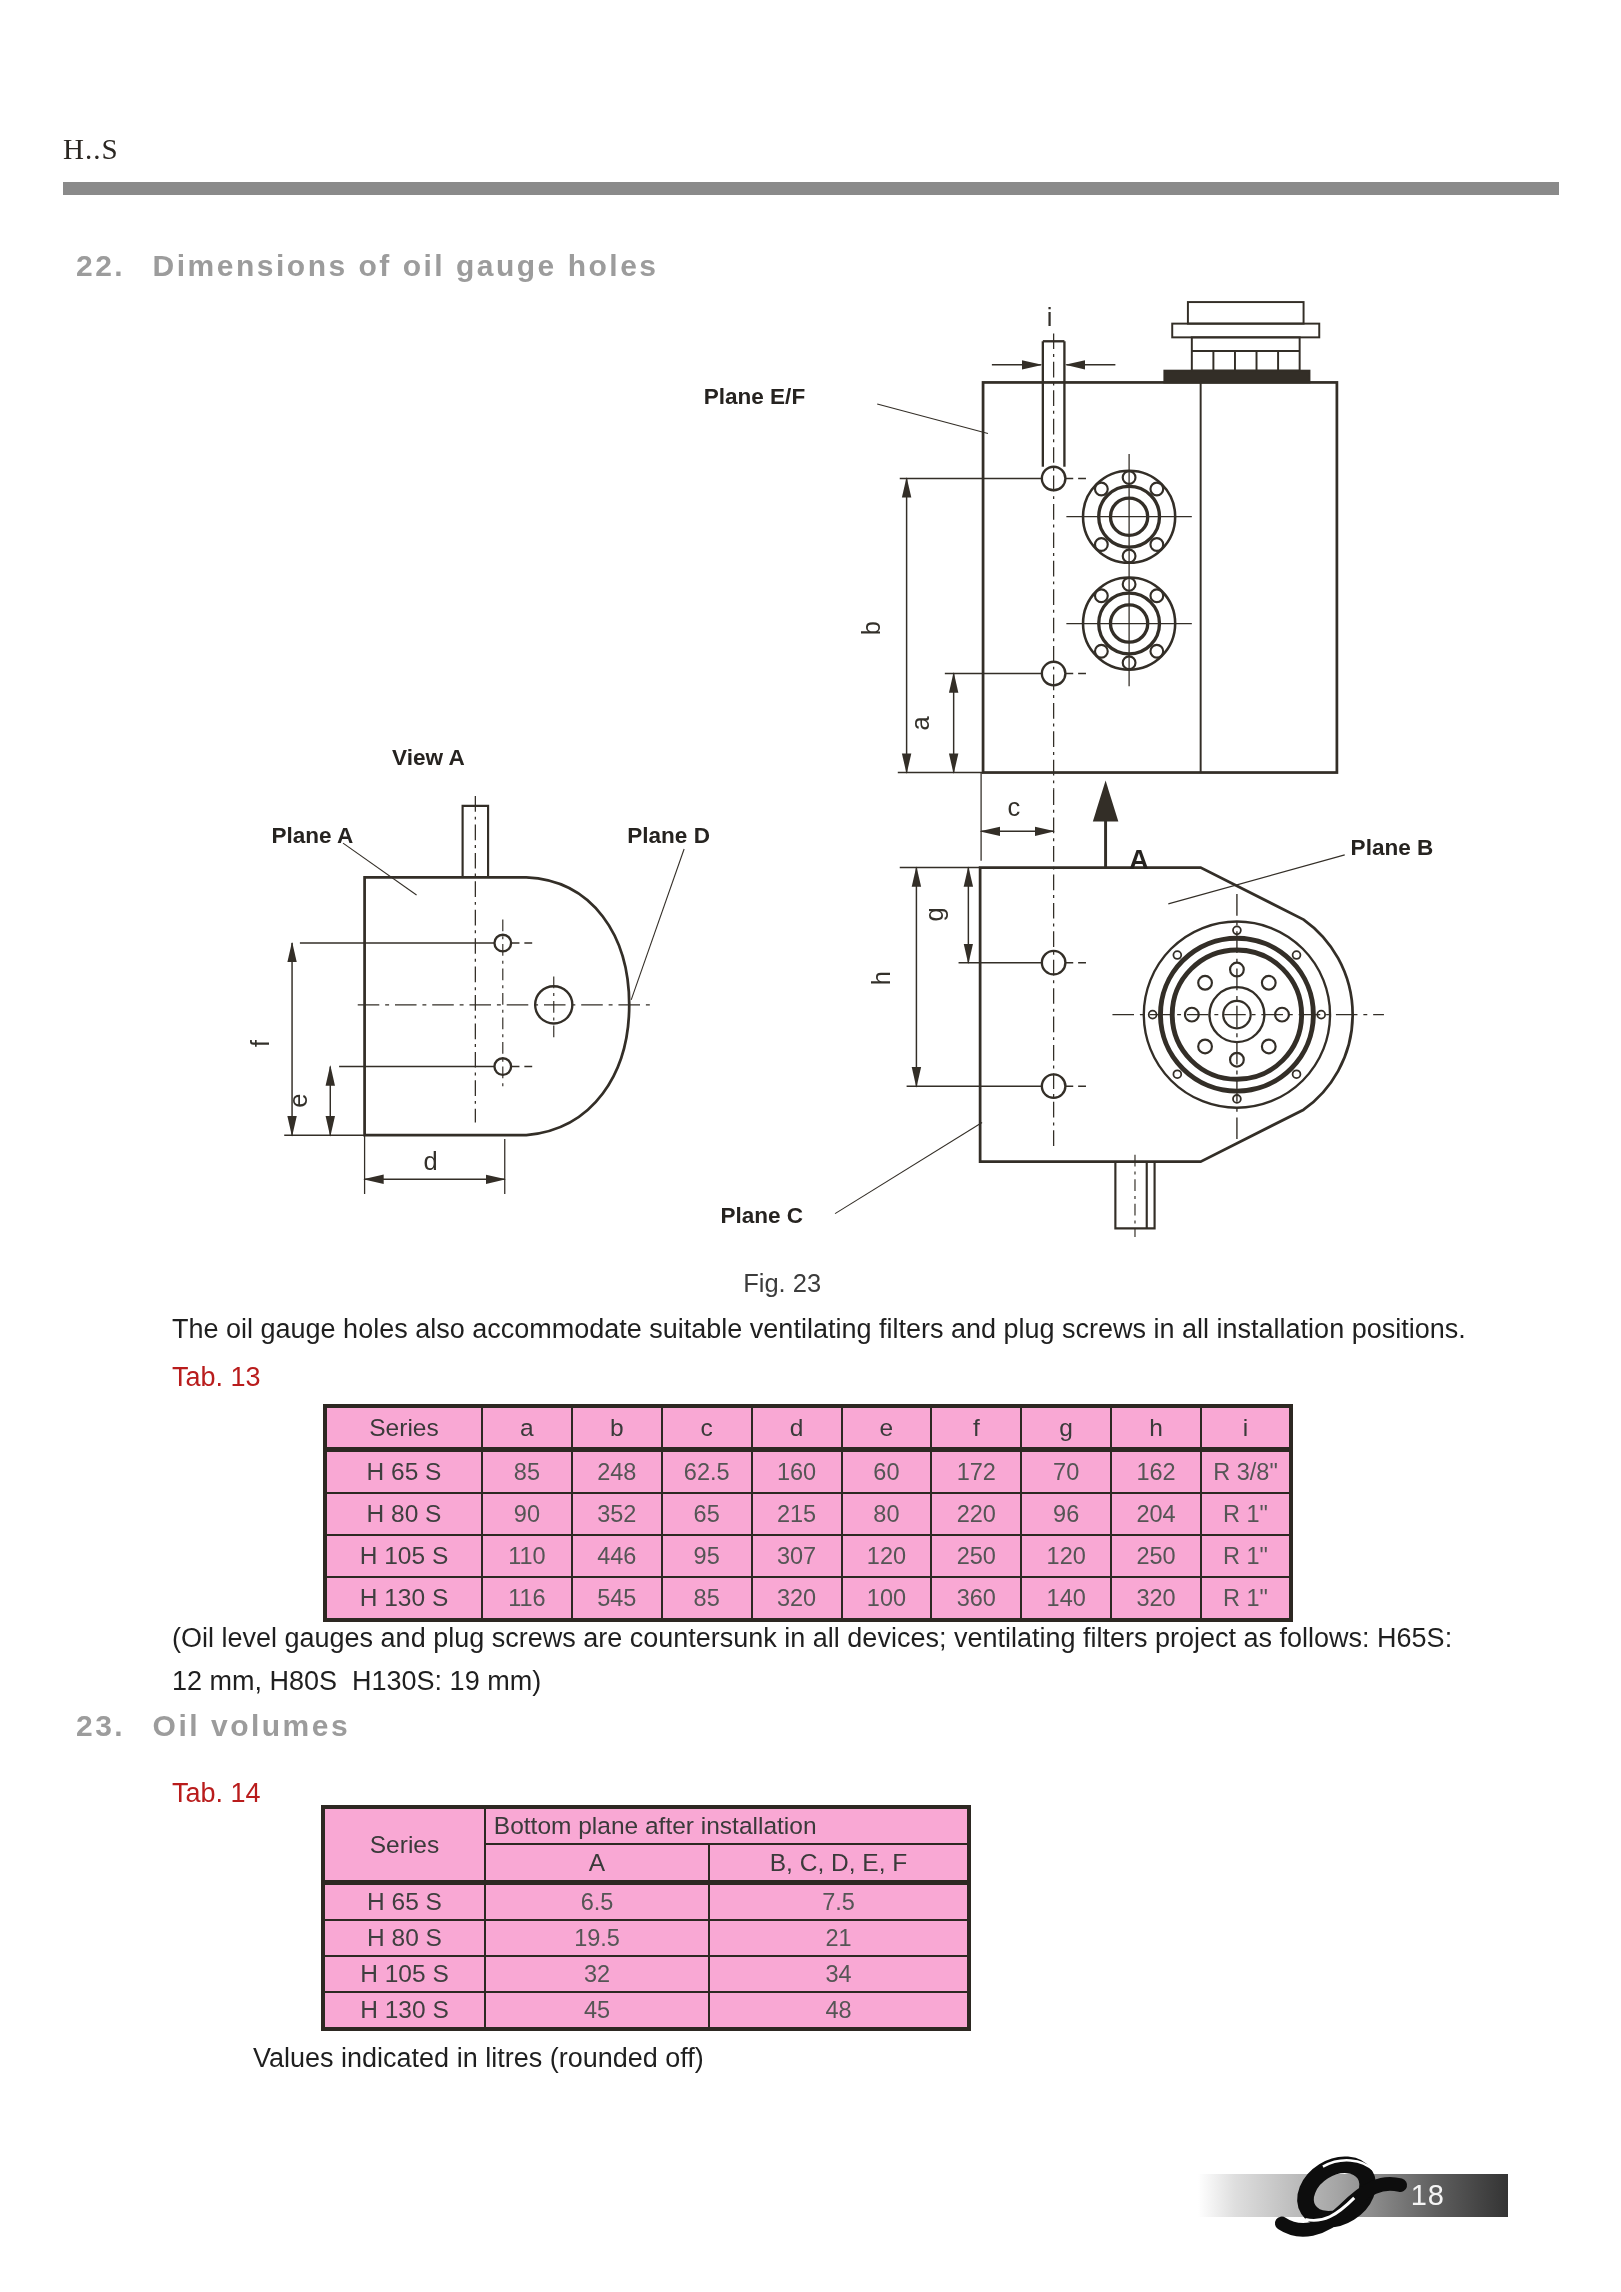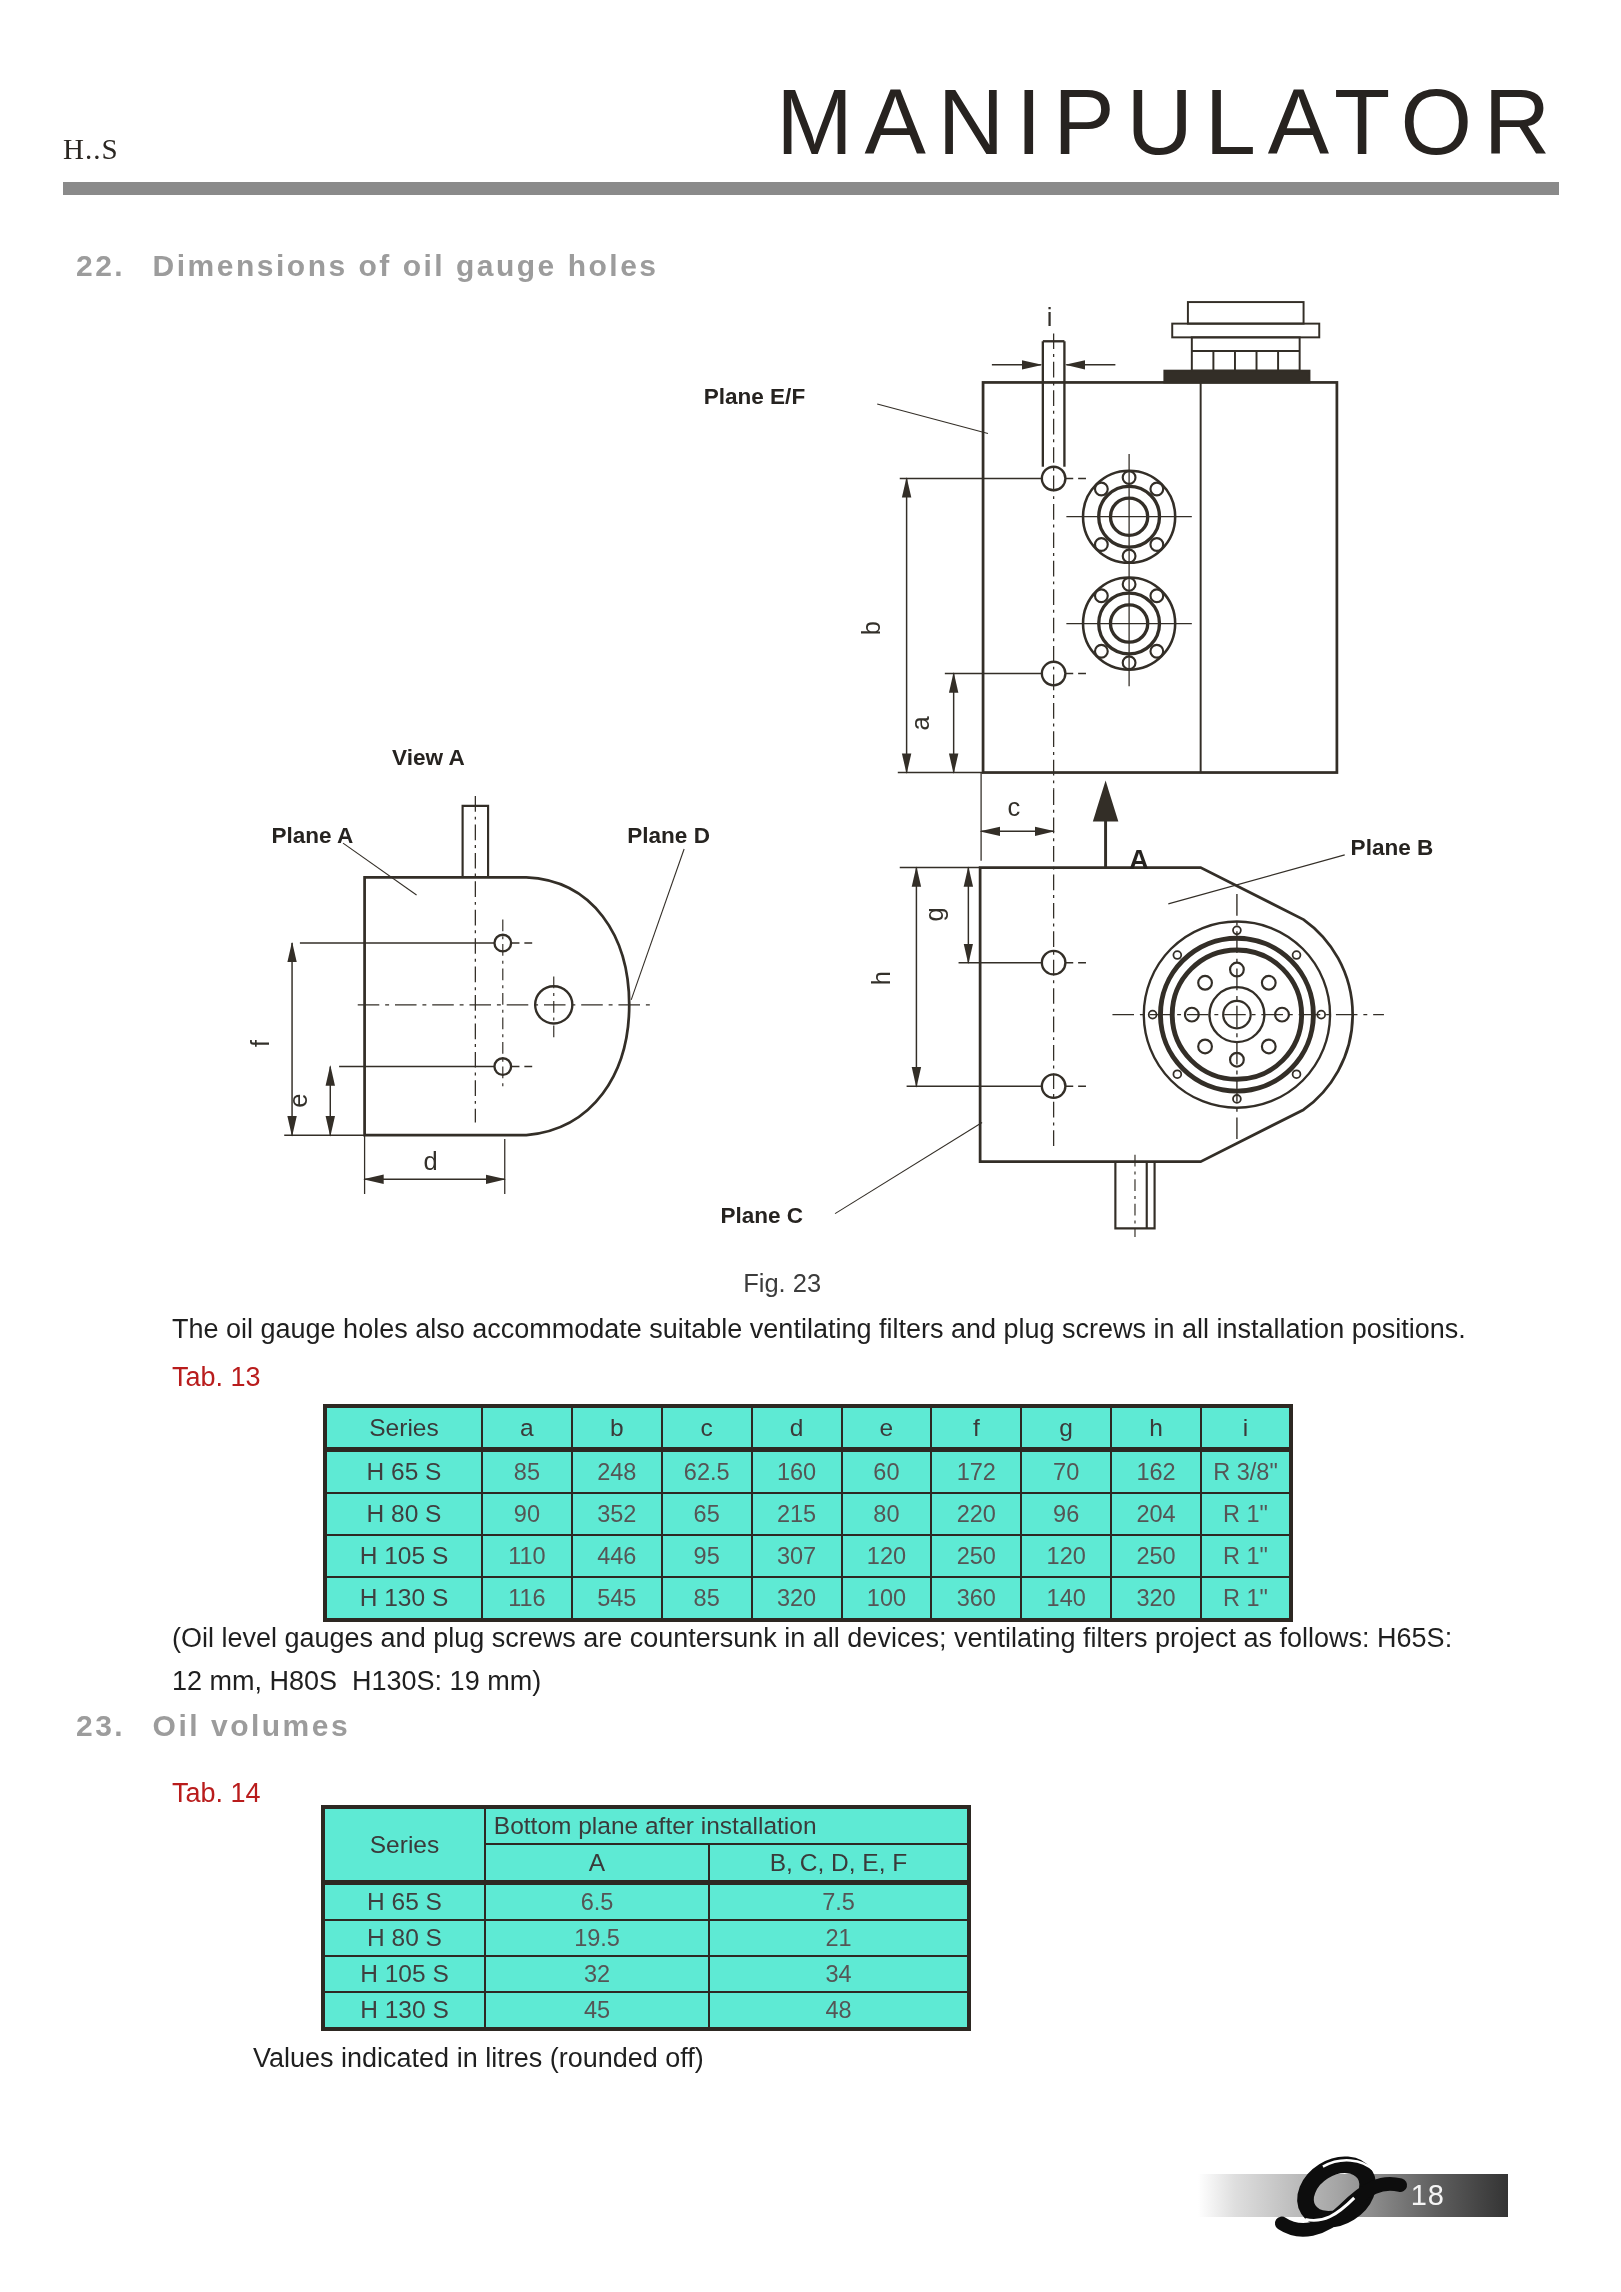--- a/index.html
+++ b/index.html
@@ -14,21 +14,21 @@
   .sec22{left:76px;top:249px;}
   .sec23{left:76px;top:1709px;}
   .para{font-size:27px;color:#1f1f1f;line-height:43px;}
   .p1{left:172px;top:1308px;width:1392px;}
   .tlabel{font-size:27px;color:#b91c1c;}
   .t13label{left:172px;top:1362px;}
   .t14label{left:172px;top:1778px;}
   .note{left:172px;top:1617px;width:1402px;white-space:pre-wrap;}
   .footnote{left:253px;top:2037px;}
   table.dtable{position:absolute;border-collapse:collapse;table-layout:fixed;
-               font-family:"Liberation Sans",sans-serif;background:#5eead4;}
+               font-family:"Liberation Sans",sans-serif;background:#f9a8d4;}
   table.dtable th,table.dtable td{border:2.9px solid #2d2822;text-align:center;padding:0;}
   table.dtable{border:4.9px solid #2d2822;}
   table.t13{left:323px;top:1404px;width:970px;}
   table.t13 th{height:39px;font-size:24.5px;font-weight:400;color:#3a3a3a;border-bottom-width:5.9px;}
   table.t13 td{height:40px;font-size:23.5px;color:#555;}
   table.t13 td.series, table.t14 td.series{color:#3f3f3f;font-size:24.5px;}
   table.t13 col.cser{width:157px;}
   table.t14{left:321px;top:1805px;width:646px;}
   table.t14 th{font-weight:400;color:#3a3a3a;font-size:24.5px;}
   table.t14 .r1{height:37px;}
@@ -46,21 +46,20 @@
   .lbl{font-weight:bold;font-size:23px;fill:#262320;}
   .dim{font-size:26px;fill:#33302a;}
   .cap{font-size:26px;fill:#3c3c3c;}
 </style>
 </head>
 <body>
 
 <div class="page">
 
   <div class="abs model">H..S</div>
-  <div class="abs brand">MANIPULATOR</div>
   <div class="abs rule"></div>
 
   <div class="abs sechead sec22">
     <span class="num">22.</span><span>Dimensions of oil gauge holes</span>
   </div>
 
   <svg class="abs" style="left:147px;top:294px;" width="1382" height="1010" viewBox="0 0 1410 1030">
     <defs>
       <marker id="mA" viewBox="0 0 14 8" refX="13" refY="4" markerWidth="14" markerHeight="8" orient="auto-start-reverse">
         <path d="M14,4 L0,0.8 L0,7.2 Z" fill="#332e27"></path>

